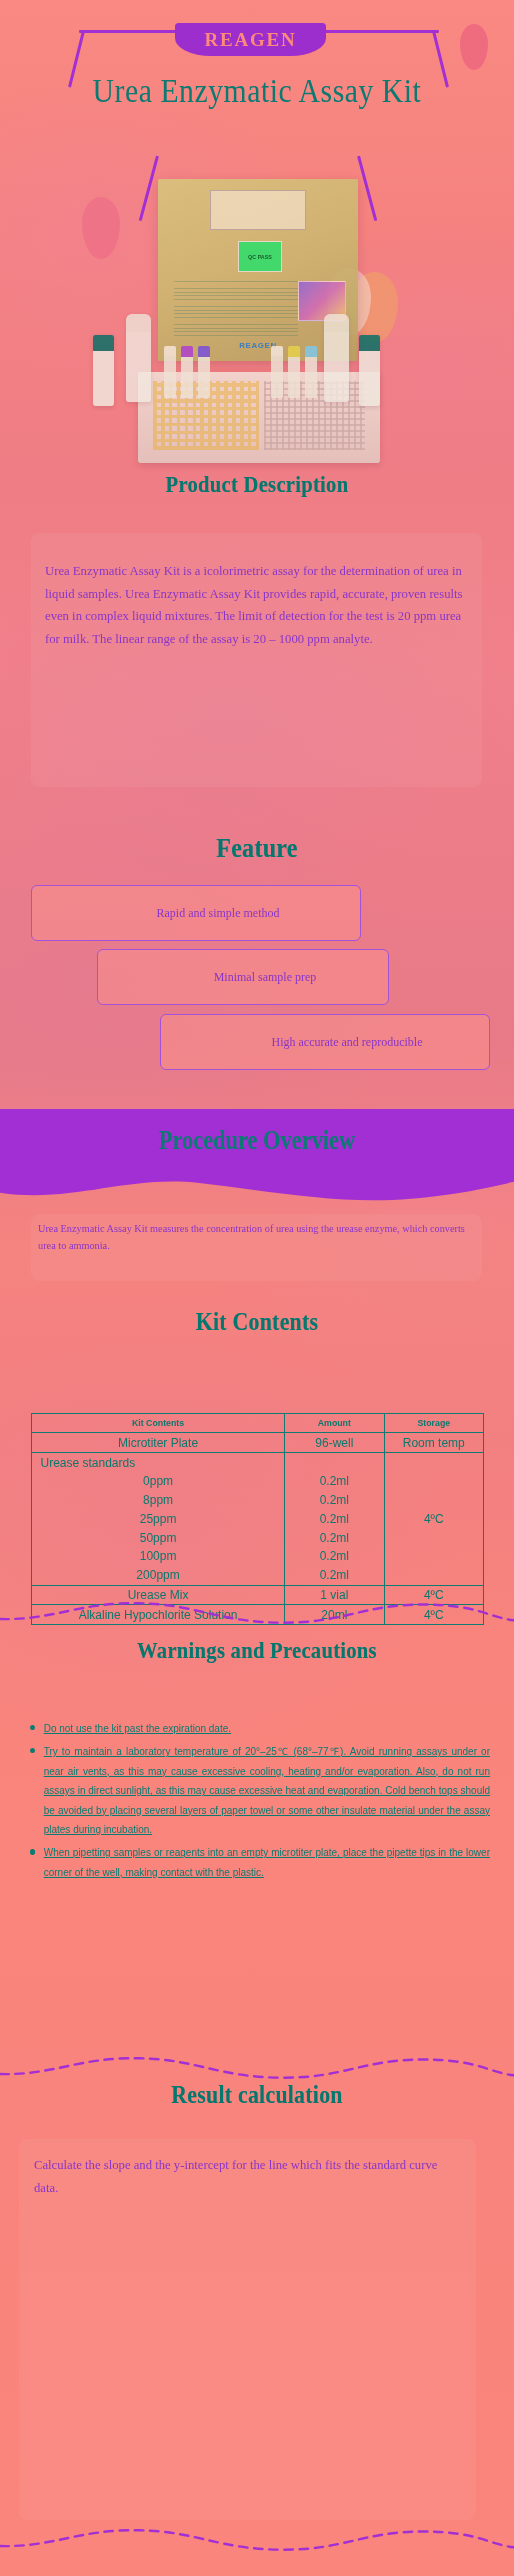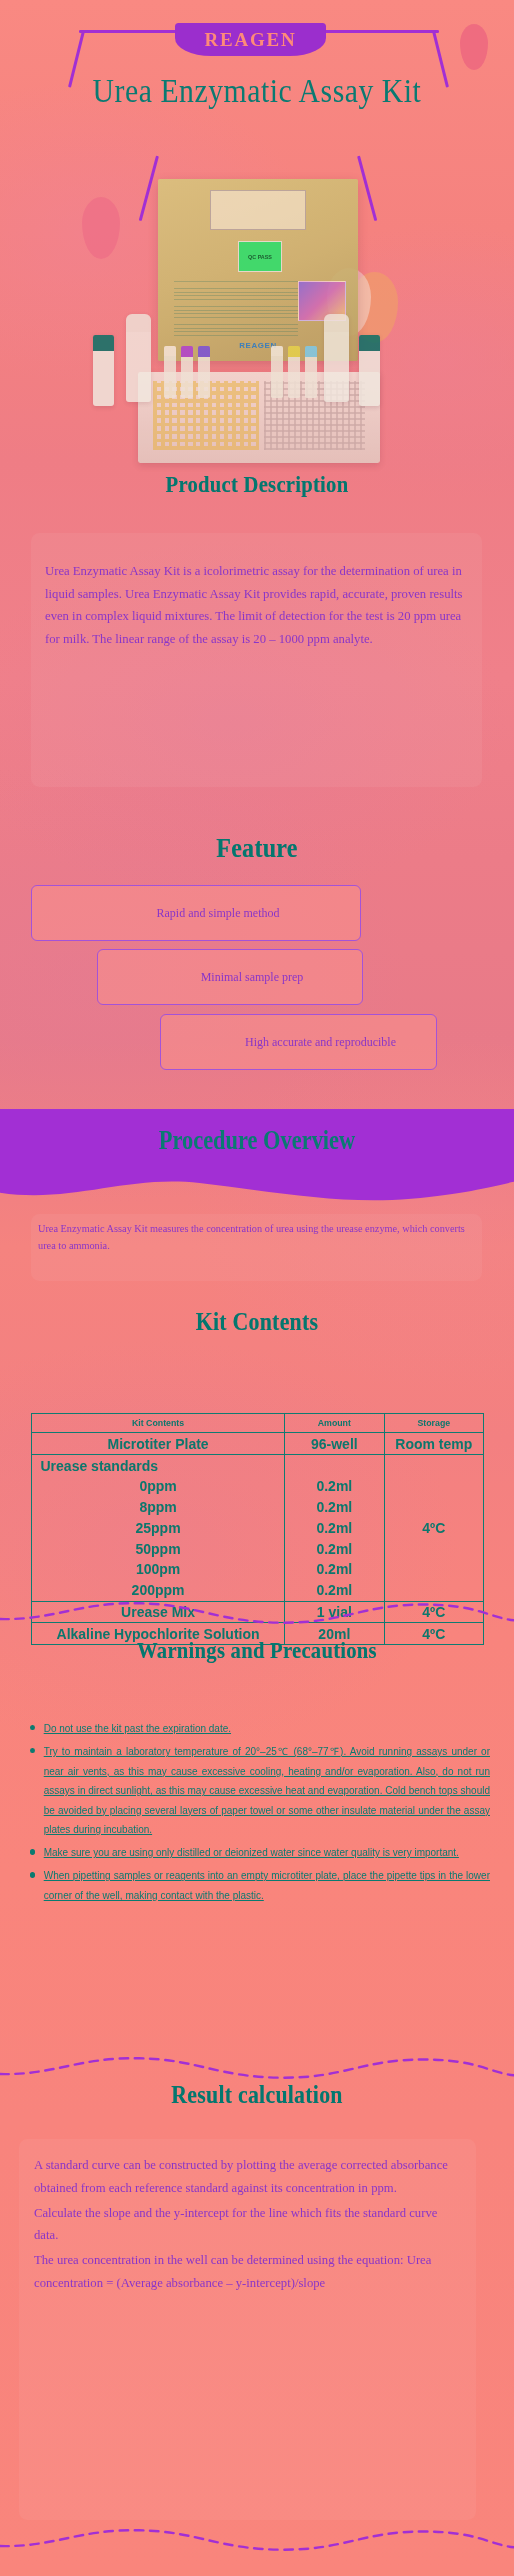--- a/index.html
+++ b/index.html
@@ -219,23 +219,23 @@
   #kit-table {
     position:absolute;
     left:31px; top:1413px; width:453px;
     border-collapse: collapse;
     color:#0c776d;
     font-family:"Liberation Sans", sans-serif;
   }
   #kit-table td, #kit-table th {
     border: 0.8px solid #0f7b72;
     text-align:center;
-    font-size:14px;
+    font-size:12px;
     padding: 2.4px 1.2px;
-    font-weight: bold;
+    font-weight: normal;
   }
   #kit-table th { font-weight: bold; font-size:8.8px; padding:4.2px 1.2px; }
   #kit-table td.left { text-align:left; padding-left:8.5px; }
   .nb { border: none !important; }
 
   
   .warn-item {
     position: relative;
     color: #0b7a70;
     font-family: "Liberation Sans", sans-serif;
@@ -312,24 +312,24 @@
 
 <div class="abs softpanel" style="left:31px; top:533px; width:451px; height:254px;"></div>
 
 <div class="abs bodytext" style="left:45px; top:560px; width:424px;">Urea Enzymatic Assay Kit is a icolorimetric assay for the determination of urea in liquid samples. Urea Enzymatic Assay Kit provides rapid, accurate, proven results even in complex liquid mixtures. The limit of detection for the test is 20 ppm urea for milk. The linear range of the assay is 20 – 1000 ppm analyte.</div>
 
 <div class="abs section-title" style="left:0; top:832px; font-size:28px;">Feature</div>
 
 <div class="pill" style="left:31px; top:885px; width:330px; height:56px;">
   <span>Rapid  and simple method</span>
 </div>
-<div class="pill" style="left:97px; top:949px; width:266px; height:56px;">
+<div class="pill" style="left:97px; top:949px; width:292px; height:56px;">
   <span>Minimal sample prep</span>
 </div>
-<div class="pill" style="left:160px; top:1014px; width:277px; height:56px;">
+<div class="pill" style="left:160px; top:1014px; width:330px; height:56px;">
   <span>High  accurate  and  reproducible</span>
 </div>
 
 <div id="procedure-banner">
   <div class="flat"></div>
   <svg width="514" height="29" viewBox="0 0 850 48" preserveAspectRatio="none">
     <path d="M0,0 L0,26 C 120,44 210,-4 330,10 C 450,24 560,46 680,36 C 770,28 810,16 850,8 L850,0 Z" fill="#a22fd4"></path>
   </svg>
   <div id="procedure-title">Procedure Overview</div>
 </div>
@@ -405,41 +405,36 @@
 <div class="abs section-title" style="left:0; top:1637px; font-size:24px;">Warnings and Precautions</div>
 
 <div class="abs" style="left:15.7px; top:1719px; width:484px;">
   <div class="warn-item">
     <span>Do not use the kit past the expiration date.</span>
   </div>
   <div class="warn-item" style="padding-right:9.7px;">
     <span>Try to maintain a  laboratory temperature of 20°–25℃ (68°–77℉). Avoid running assays under or near air vents, as this may cause excessive cooling, heating and/or evaporation. Also, do not run assays    in    direct sunlight,    as this may cause excessive    heat and evaporation. Cold    bench tops should be avoided by placing several layers of paper towel or some other insulate material under the assay plates during incubation.</span>
   </div>
   <div class="warn-item" style="padding-right:9.7px;">
-    <span>Make sure you are using only distilled or deionized water since water quality is very important.</span>
-  </div>
-  <div class="warn-item" style="padding-right:9.7px;">
     <span>When pipetting samples or reagents    into an empty microtiter plate, place the pipette tips in the lower corner of the well, making contact with the plastic.</span>
   </div>
 </div>
 
 <div class="wave-divider abs" style="top:2051px;">
   <svg width="514" height="34" viewBox="0 0 850 56" preserveAspectRatio="none">
     <path d="M0,38 C 90,40 130,10 230,12 C 330,14 360,44 470,44 C 570,44 600,14 700,14 C 790,14 810,36 850,40" fill="none" stroke="#a22fd4" stroke-width="4" stroke-dasharray="14 11" stroke-linecap="round"></path>
   </svg>
 </div>
 
 <div class="abs section-title" style="left:0; top:2080px; font-size:25.4px;">Result calculation</div>
 
 <div class="abs softpanel" style="left:19.4px; top:2139px; width:457px; height:381px;"></div>
 
 <div class="abs" style="left:34px; top:2154px; width:430px;">
-  <p class="bodytext" style="margin-bottom:2.4px;">A standard curve can be constructed by plotting the average corrected absorbance obtained from each reference standard against its concentration in ppm.</p>
   <p class="bodytext" style="margin-bottom:2.4px;">Calculate the slope and the y-intercept for the line which fits the standard curve data.</p>
-  <p class="bodytext" style="margin-bottom:2.4px;">The urea concentration in the well can be determined using the equation: Urea concentration = (Average absorbance – y-intercept)/slope</p>
 </div>
 
 <div class="wave-divider abs" style="top:2523px;">
   <svg width="514" height="34" viewBox="0 0 850 56" preserveAspectRatio="none">
     <path d="M0,38 C 90,40 130,10 230,12 C 330,14 360,44 470,44 C 570,44 600,14 700,14 C 790,14 810,36 850,40" fill="none" stroke="#a22fd4" stroke-width="4" stroke-dasharray="14 11" stroke-linecap="round"></path>
   </svg>
 </div>
 
 
 </body></html>

